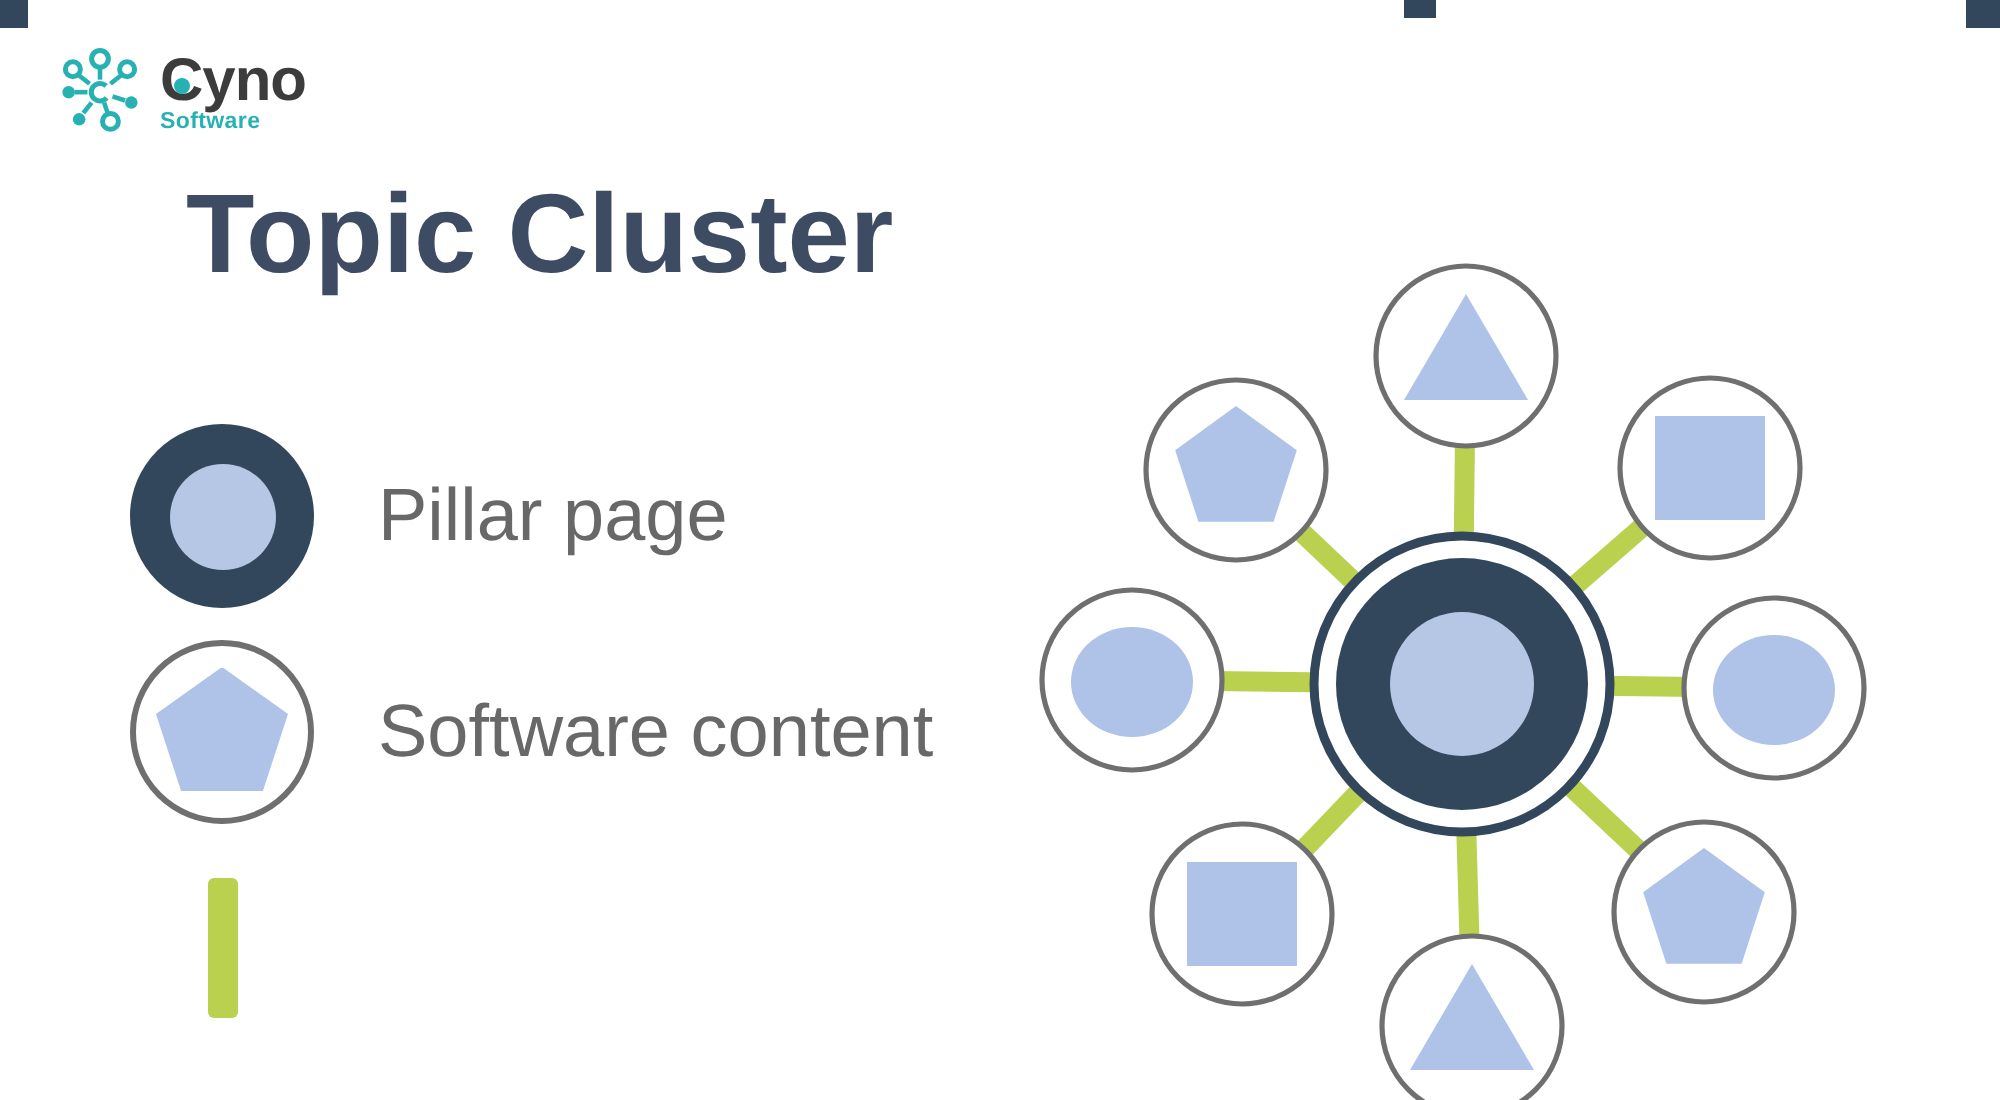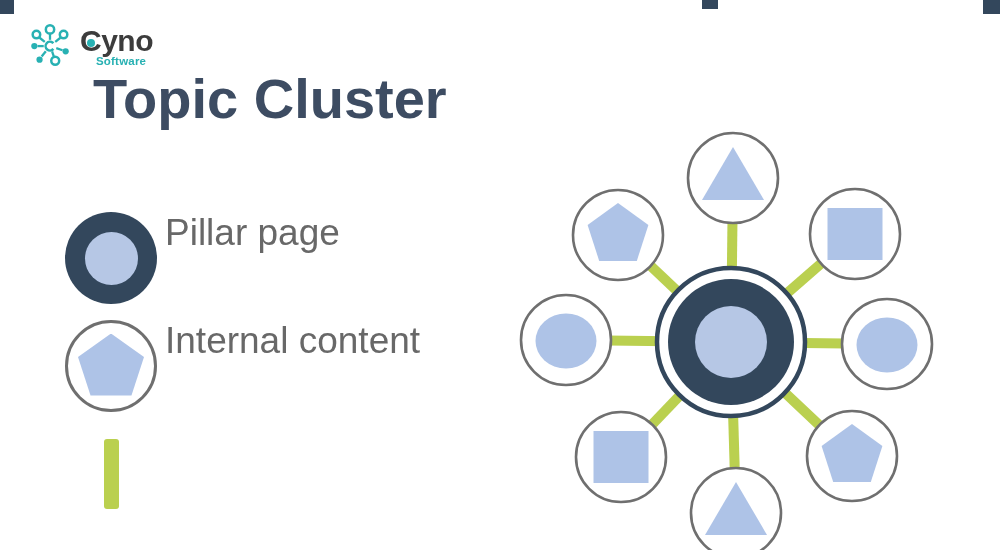--- a/index.html
+++ b/index.html
@@ -7,28 +7,28 @@
     position:relative;width:1000px;height:550px;overflow:hidden;background:#ffffff;
     font-family:"Liberation Sans",sans-serif;
   }
 
   
   .logo{position:absolute;left:26px;top:20px;display:flex;align-items:flex-start;gap:6px;}
   .logo-icon{width:48px;height:48px;display:block;}
   .logo-text{display:flex;flex-direction:column;margin-top:6px;}
   .brand{position:relative;font-size:30px;font-weight:700;color:var(--brand-dark);line-height:1;letter-spacing:-.5px;}
   .brand .c-dot{position:absolute;left:6.5px;top:13px;width:8px;height:8px;border-radius:50%;background:var(--brand-teal);}
-  .brand-sub{font-size:11.5px;font-weight:700;color:var(--brand-teal);margin:-1px 0 0 16px;letter-spacing:.2px;}
+  .brand-sub{font-size:11.5px;font-weight:700;color:var(--brand-teal);margin:-1px 0 0 0;letter-spacing:.2px;}
 
   
-  .page-title{position:absolute;left:93px;top:66px;margin:0;font-size:56px;font-weight:700;color:var(--title-navy);letter-spacing:0;}
+  .page-title{position:absolute;left:93px;top:84px;margin:0;font-size:56px;font-weight:700;color:var(--title-navy);letter-spacing:0;}
 
   
   .legend{position:absolute;left:65px;top:212px;display:flex;flex-direction:column;gap:16px;}
-  .legend-row{display:flex;align-items:flex-start;gap:8px;height:92px;}
+  .legend-row{display:flex;align-items:center;gap:32px;height:92px;}
   .legend-label{font-size:37px;color:var(--label-gray);}
   .swatch{width:92px;height:92px;flex:0 0 92px;display:flex;align-items:center;justify-content:center;box-sizing:border-box;}
   .swatch.pillar{border-radius:50%;background:var(--navy);}
   .pillar-core{width:53px;height:53px;border-radius:50%;background:var(--center-blue);}
   .swatch.cluster{border-radius:50%;background:#fff;border:3px solid var(--outline-gray);}
   .pentagon-swatch{width:66px;height:62px;margin-top:-3px;background:var(--light-blue);
     clip-path:polygon(50% 0%,100% 38%,81% 100%,19% 100%,0% 38%);}
   .link-bar{width:15px;height:70px;border-radius:3px;background:var(--link-green);}
 
   
@@ -74,21 +74,21 @@
     <div class="legend-row">
       <div class="swatch pillar">
         <div class="pillar-core"></div>
       </div>
       <div class="legend-label">Pillar page</div>
     </div>
     <div class="legend-row">
       <div class="swatch cluster">
         <div class="pentagon-swatch"></div>
       </div>
-      <div class="legend-label">Internal content</div>
+      <div class="legend-label">Software content</div>
     </div>
     <div class="legend-row">
       <div class="swatch">
         <div class="link-bar"></div>
       </div>
     </div>
   </div>
 
   <svg id="cluster-svg" width="1000" height="550" viewBox="0 0 1000 550" role="img">
       <line x1="731" y1="342" x2="733" y2="178" stroke="#bad04f" stroke-width="10"></line>

